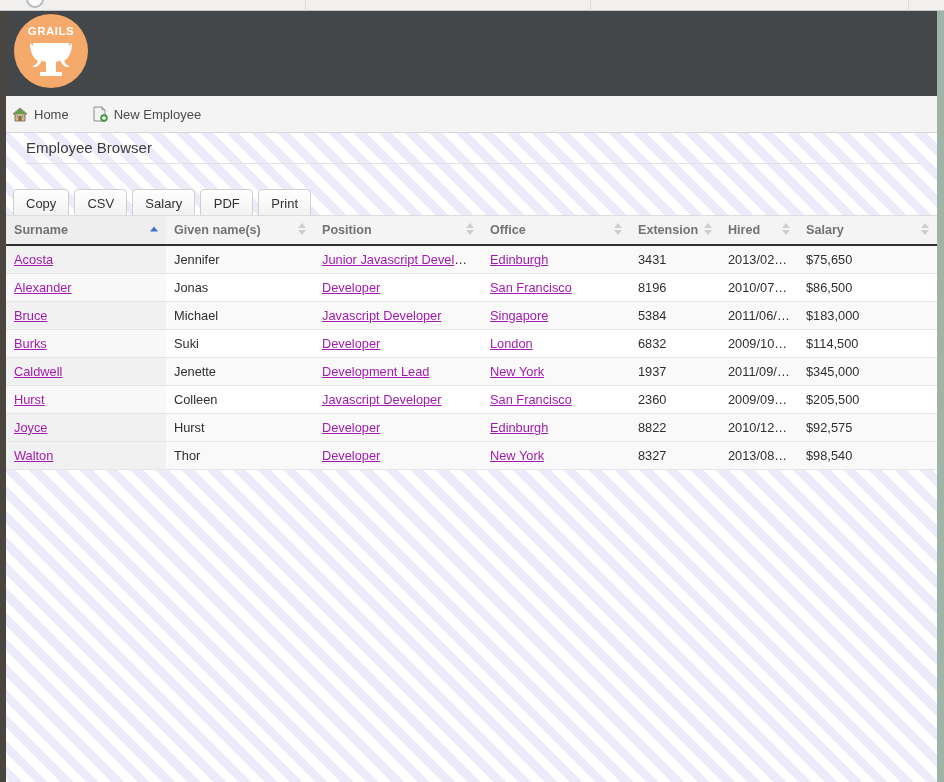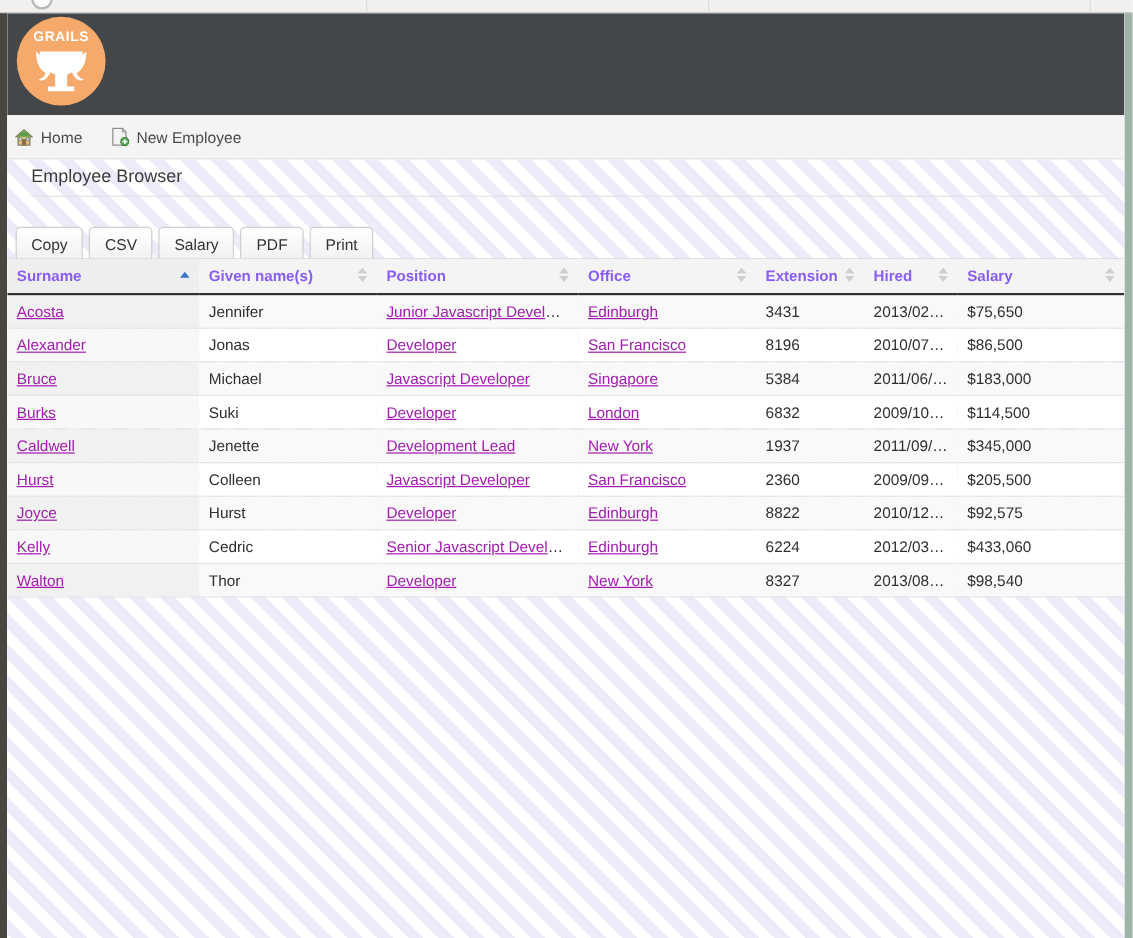--- a/index.html
+++ b/index.html
@@ -177,21 +177,21 @@
   table.grid {
     width: 931px;
     border-collapse: collapse;
     table-layout: fixed;
     font-size: 12.8px;
   }
   table.grid thead th {
     background: #f4f4f4;
     border-bottom: 2px solid #303030;
     border-top: 1px solid #dedede;
-    color: #8b5cf6;
+    color: #737373;
     font-weight: bold;
     font-size: 12.6px;
     text-align: left;
     padding: 7px 8px 7px 8px;
     position: relative;
     cursor: pointer;
     white-space: nowrap;
     overflow: hidden;
   }
   table.grid thead th.sorted {
@@ -407,29 +407,20 @@
               </tr>
               <tr class="odd">
                 <td class="sortedcol"><a href="#">Joyce</a></td>
                 <td>Hurst</td>
                 <td><a href="#">Developer</a></td>
                 <td><a href="#">Edinburgh</a></td>
                 <td>8822</td>
                 <td>2010/12/22</td>
                 <td>$92,575</td>
               </tr>
-              <tr class="even">
-                <td class="sortedcol"><a href="#">Kelly</a></td>
-                <td>Cedric</td>
-                <td><a href="#">Senior Javascript Developer</a></td>
-                <td><a href="#">Edinburgh</a></td>
-                <td>6224</td>
-                <td>2012/03/29</td>
-                <td>$433,060</td>
-              </tr>
               <tr class="odd">
                 <td class="sortedcol"><a href="#">Walton</a></td>
                 <td>Thor</td>
                 <td><a href="#">Developer</a></td>
                 <td><a href="#">New York</a></td>
                 <td>8327</td>
                 <td>2013/08/11</td>
                 <td>$98,540</td>
               </tr>
             </tbody>

